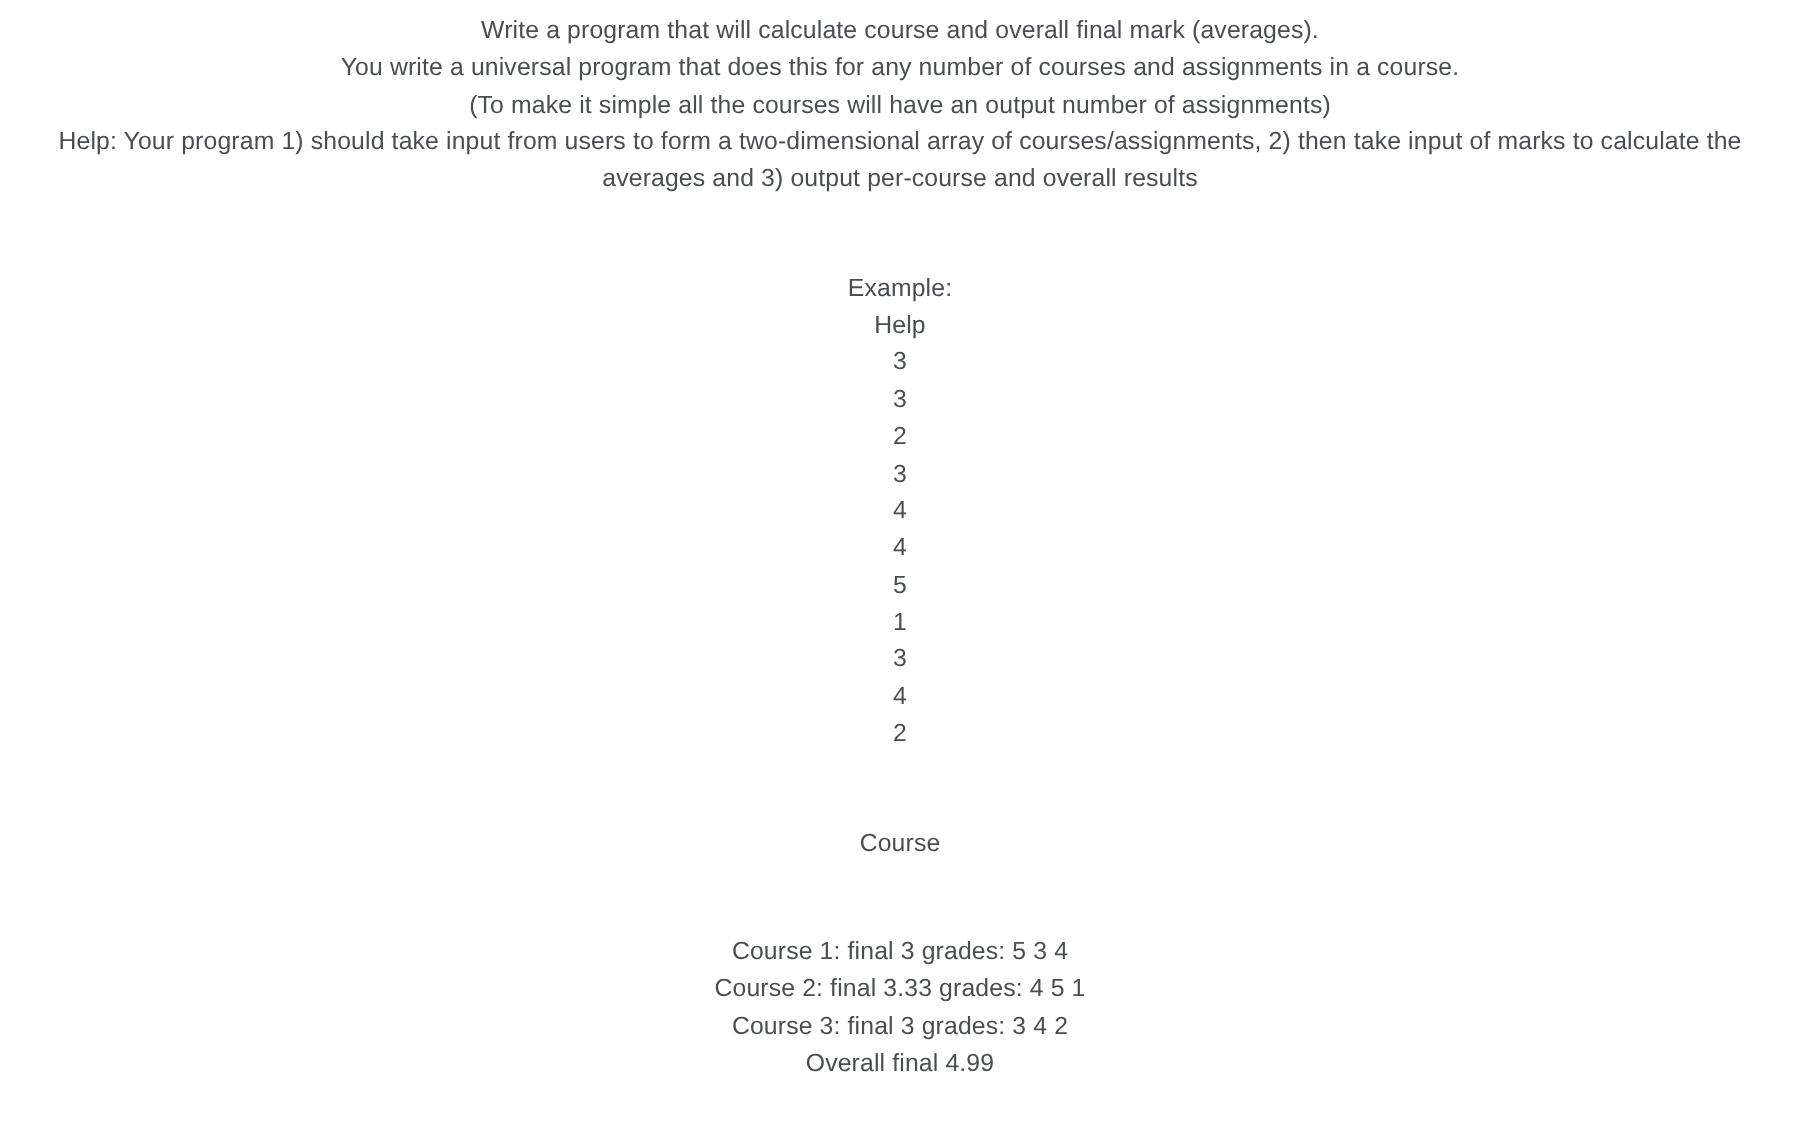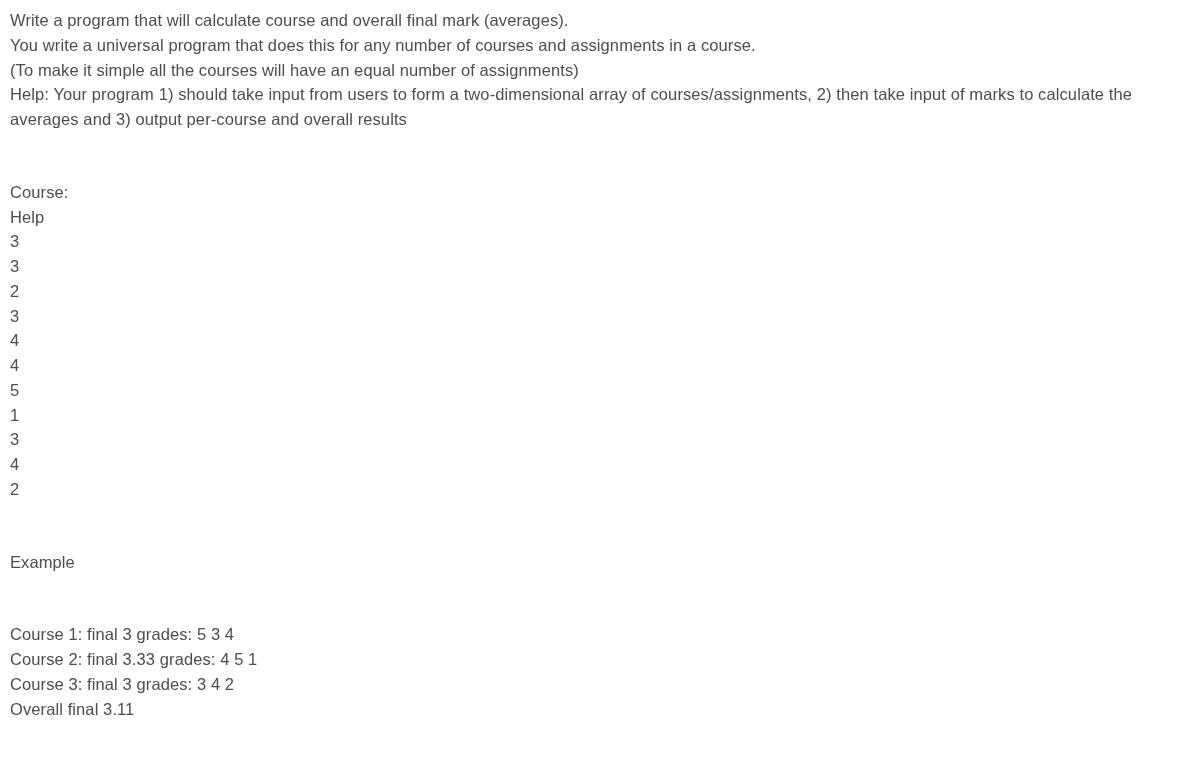--- a/index.html
+++ b/index.html
@@ -1,18 +1,19 @@
 <!DOCTYPE html>
 <html><head>
   <meta charset="utf-8">
   <style>
     * {
       margin: 0;
       padding: 0;
       box-sizing: border-box;
+      text-align: center;
     }
     body {
       font-family: Arial, Helvetica, sans-serif;
       background-color: #ffffff;
       padding: 8px 10px;
       width: 1200px;
       color: #4a4e52;
       font-size: 16.5px;
       line-height: 1.5;
       letter-spacing: 0.1px;
@@ -22,41 +23,41 @@
     }
     .spacer-large {
       height: 48px;
     }
   </style>
 </head>
 <body>
 
 <div class="paragraph">Write a program that will calculate course and overall final mark (averages).</div>
 <div class="paragraph">You write a universal program that does this for any number of courses and assignments in a course.</div>
-<div class="paragraph">(To make it simple all the courses will have an equal number of assignments)</div>
+<div class="paragraph">(To make it simple all the courses will have an output number of assignments)</div>
 <div class="paragraph">Help: Your program 1) should take input from users to form a two-dimensional array of courses/assignments, 2) then take input of marks to calculate the averages and 3) output per-course and overall results</div>
 
 <div class="spacer-large"></div>
 
-<div class="paragraph">Course:</div>
+<div class="paragraph">Example:</div>
 <div class="paragraph">Help</div>
 <div class="paragraph">3</div>
 <div class="paragraph">3</div>
 <div class="paragraph">2</div>
 <div class="paragraph">3</div>
 <div class="paragraph">4</div>
 <div class="paragraph">4</div>
 <div class="paragraph">5</div>
 <div class="paragraph">1</div>
 <div class="paragraph">3</div>
 <div class="paragraph">4</div>
 <div class="paragraph">2</div>
 
 <div class="spacer-large"></div>
 
-<div class="paragraph">Example</div>
+<div class="paragraph">Course</div>
 
 <div class="spacer-large"></div>
 
 <div class="paragraph">Course 1: final 3 grades: 5 3 4</div>
 <div class="paragraph">Course 2: final 3.33 grades: 4 5 1</div>
 <div class="paragraph">Course 3: final 3 grades: 3 4 2</div>
-<div class="paragraph">Overall final 3.11</div>
+<div class="paragraph">Overall final 4.99</div>
 
 </body></html>

